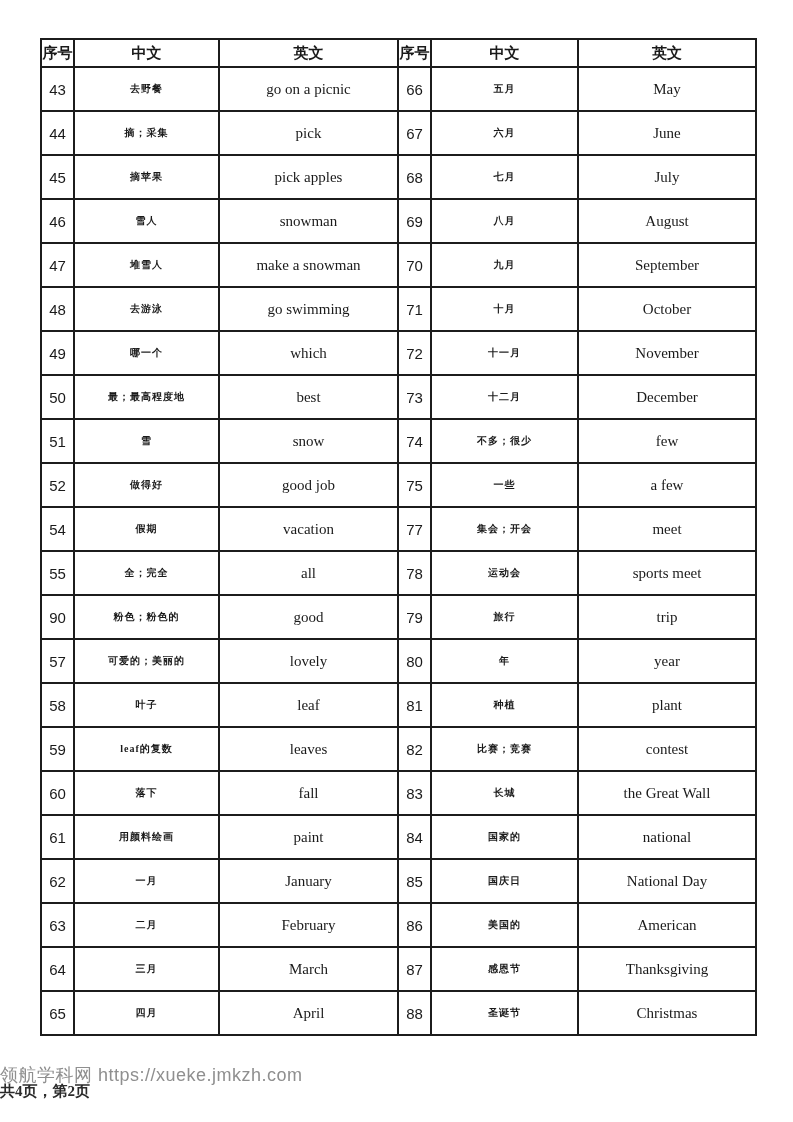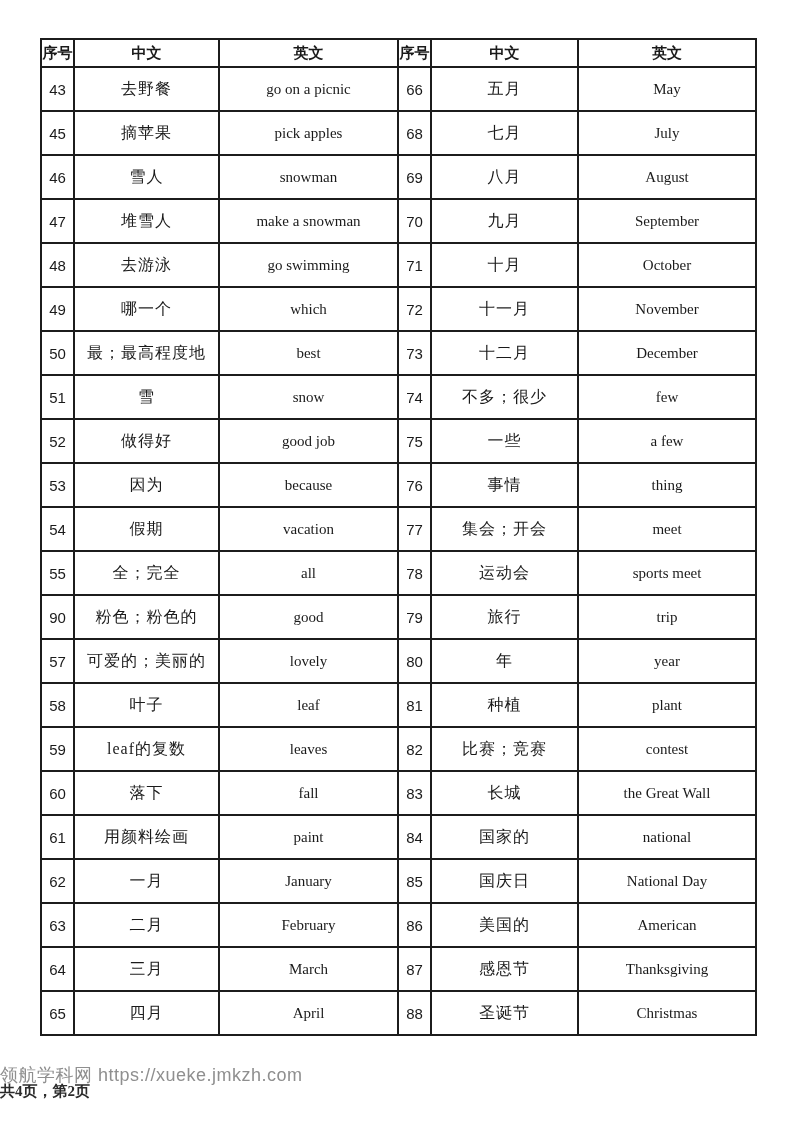--- a/index.html
+++ b/index.html
@@ -41,22 +41,23 @@
     font-family: "Liberation Serif", serif;
   }
   table.vocab td { height: 44px; }
   td.num {
     font-family: "Liberation Sans", sans-serif;
     font-size: 15px;
     margin-top: 24px;
   }
   td.cn {
     font-family: "Liberation Serif", serif;
-    font-size: 16px;
+    font-size: 10px;
     letter-spacing: 1px;
+    font-weight: bold;
   }
   td.en {
     font-family: "Liberation Serif", serif;
     font-size: 15px;
   }
   .watermark {
     position: absolute;
     top: 1063px;
     left: 0;
     width: 100%;
@@ -106,20 +107,28 @@
     <tbody>
         <tr>
           <td class="num">43</td>
           <td class="cn">去野餐</td>
           <td class="en">go on a picnic</td>
           <td class="num">66</td>
           <td class="cn">五月</td>
           <td class="en">May</td>
         </tr>
         <tr>
+          <td class="num">44</td>
+          <td class="cn">摘；采集</td>
+          <td class="en">pick</td>
+          <td class="num">67</td>
+          <td class="cn">六月</td>
+          <td class="en">June</td>
+        </tr>
+        <tr>
           <td class="num">45</td>
           <td class="cn">摘苹果</td>
           <td class="en">pick apples</td>
           <td class="num">68</td>
           <td class="cn">七月</td>
           <td class="en">July</td>
         </tr>
         <tr>
           <td class="num">46</td>
           <td class="cn">雪人</td>
@@ -170,28 +179,20 @@
         </tr>
         <tr>
           <td class="num">52</td>
           <td class="cn">做得好</td>
           <td class="en">good job</td>
           <td class="num">75</td>
           <td class="cn">一些</td>
           <td class="en">a few</td>
         </tr>
         <tr>
-          <td class="num">53</td>
-          <td class="cn">因为</td>
-          <td class="en">because</td>
-          <td class="num">76</td>
-          <td class="cn">事情</td>
-          <td class="en">thing</td>
-        </tr>
-        <tr>
           <td class="num">54</td>
           <td class="cn">假期</td>
           <td class="en">vacation</td>
           <td class="num">77</td>
           <td class="cn">集会；开会</td>
           <td class="en">meet</td>
         </tr>
         <tr>
           <td class="num">55</td>
           <td class="cn">全；完全</td>

